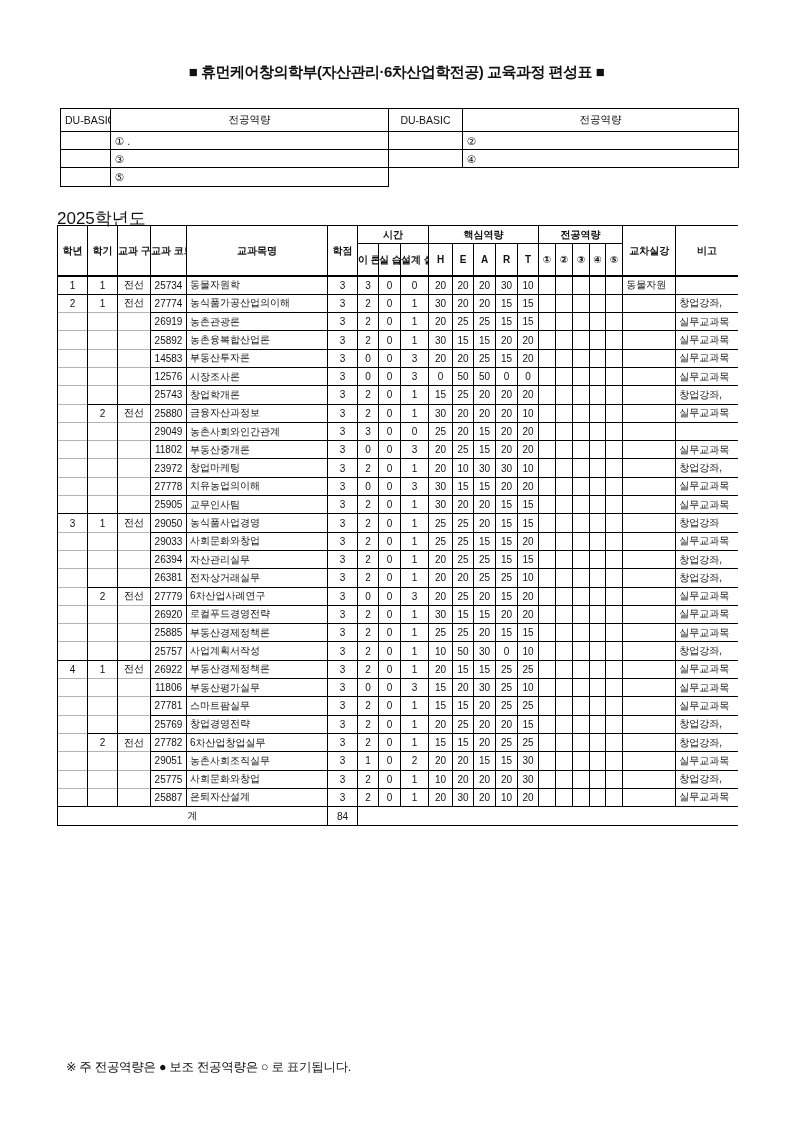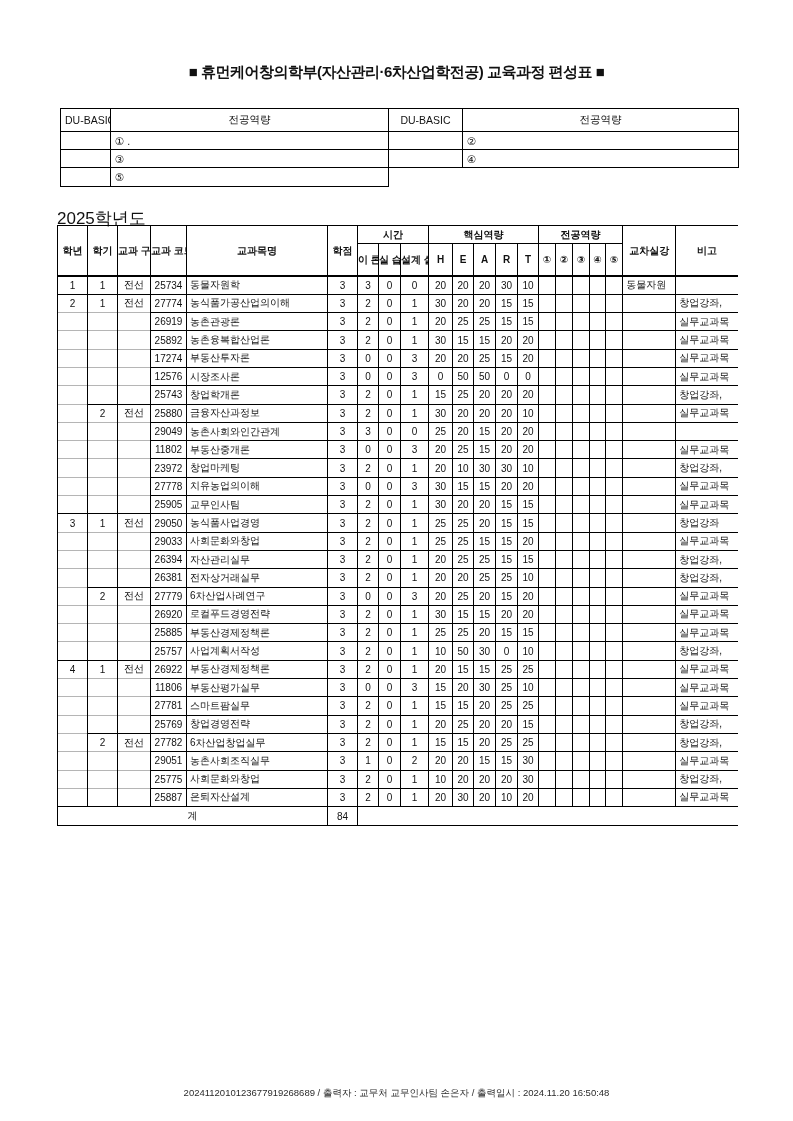--- a/index.html
+++ b/index.html
@@ -252,21 +252,21 @@
     <td></td>
     <td></td>
     <td></td>
     <td class="tl"></td>
     <td class="tl">실무교과목</td>
   </tr>
         <tr>
     <td class="sep-g"></td>
     <td class="sep-g"></td>
     <td class="sep-g"></td>
-    <td>17274</td>
+    <td>14583</td>
     <td class="tl">부동산투자론</td>
     <td>3</td>
     <td>0</td>
     <td>0</td>
     <td>3</td>
     <td>20</td>
     <td>20</td>
     <td>25</td>
     <td>15</td>
     <td>20</td>
@@ -833,14 +833,14 @@
       </tbody>
     <tfoot>
       <tr>
         <td colspan="5">계</td>
         <td>84</td>
         <td colspan="15"></td>
       </tr>
     </tfoot>
   </table>
 
-  <div class="pfooter">2024112010123677919268689 / 출력자 : 교무처 교무인사팀 손은자 / 출력일시 : 2024.11.20 16:50:48</div>
+  <div class="note">※ 주 전공역량은 ● 보조 전공역량은 ○ 로 표기됩니다.</div>
 </div>
 
 </body></html>

